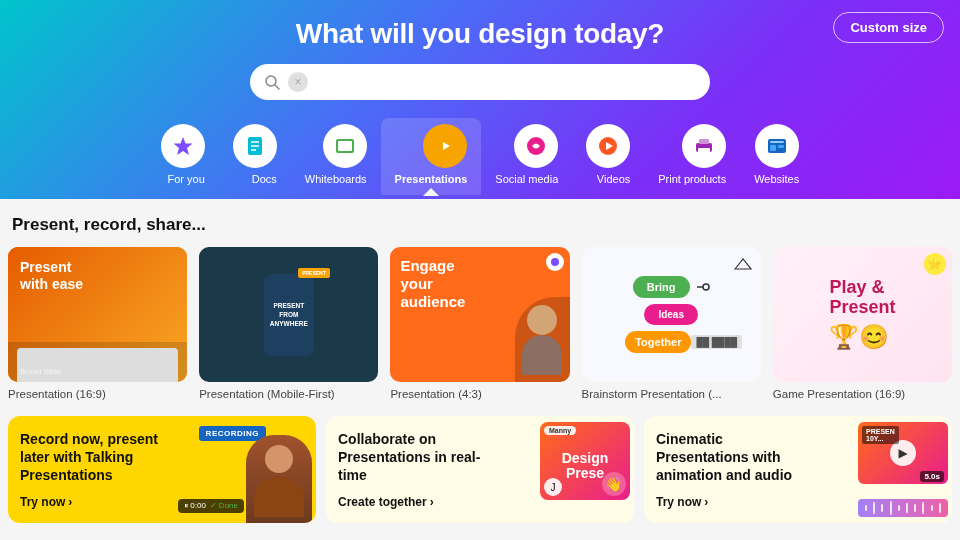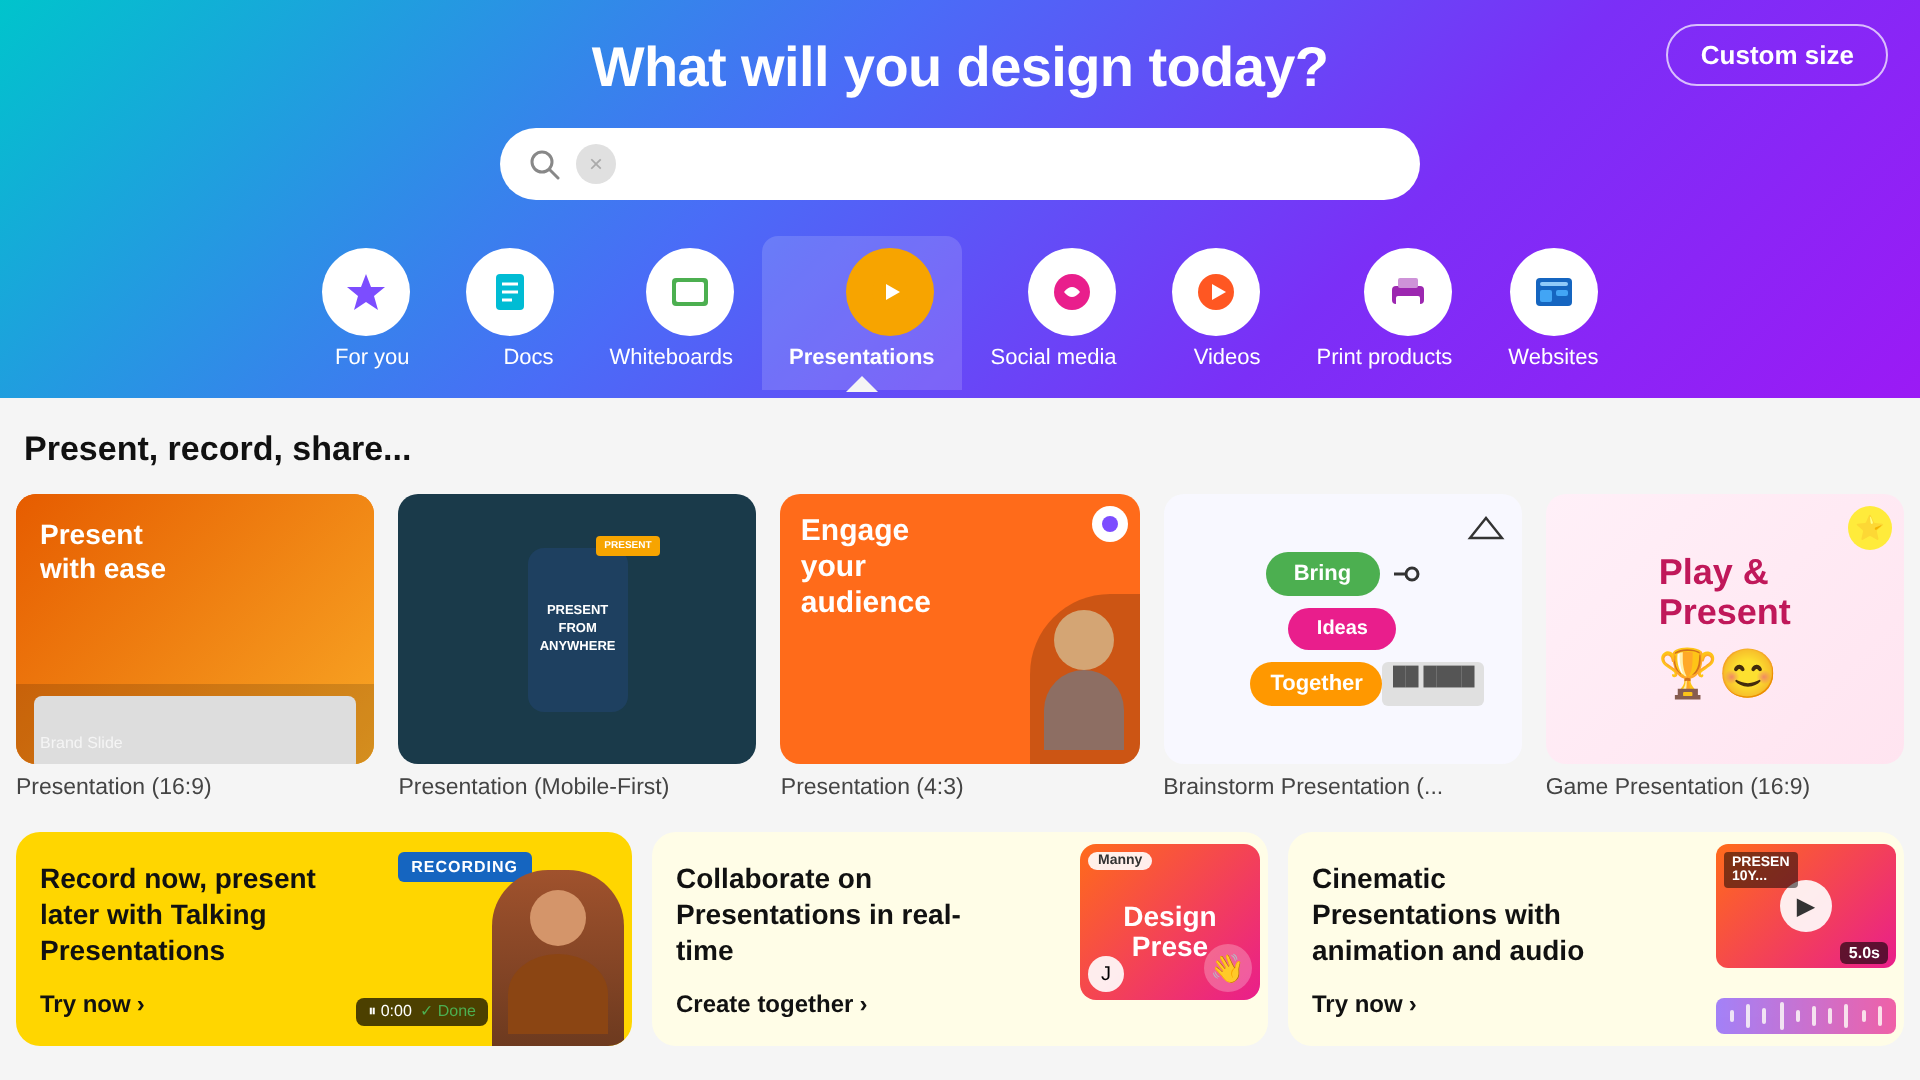--- a/index.html
+++ b/index.html
@@ -354,21 +354,21 @@
           <div style="display:flex;align-items:center;gap:6px;">
             <div style="padding:5px 14px;background:#4caf50;border-radius:20px;color:#fff;font-size:11px;font-weight:700;">Bring</div>
             <svg width="14" height="14" viewBox="0 0 14 14">
                 <circle cx="10" cy="7" r="3" fill="none" stroke="#333" stroke-width="1.5"></circle>
                 <line x1="1" y1="7" x2="7" y2="7" stroke="#333" stroke-width="1.5"></line>
               </svg>
           </div>
           <div style="display:flex;align-items:center;gap:6px;">
             <div style="padding:5px 14px;background:#e91e8c;border-radius:20px;color:#fff;font-size:10px;font-weight:700;">Ideas</div>
           </div>
-          <div style="display:flex;gap:0;padding-left:25px;">
+          <div style="display:flex;align-items:center;gap:0;padding-left:25px;">
             <div style="padding:5px 10px;background:#ff9800;border-radius:20px;color:#fff;font-size:11px;font-weight:700;">Together</div>
             <div style="background:#e0e0e0;border-radius:3px;padding:2px 5px;font-size:9px;color:#555;">██ ████</div>
           </div>
         </div>
         <svg style="position:absolute;top:8px;right:8px;" width="20" height="18">
             <path d="M2 14 L10 4 L18 14 Z" fill="none" stroke="#333" stroke-width="1.2"></path>
           </svg>
       </div>
       <div class="template-label">Brainstorm Presentation (...</div>
     </div>

